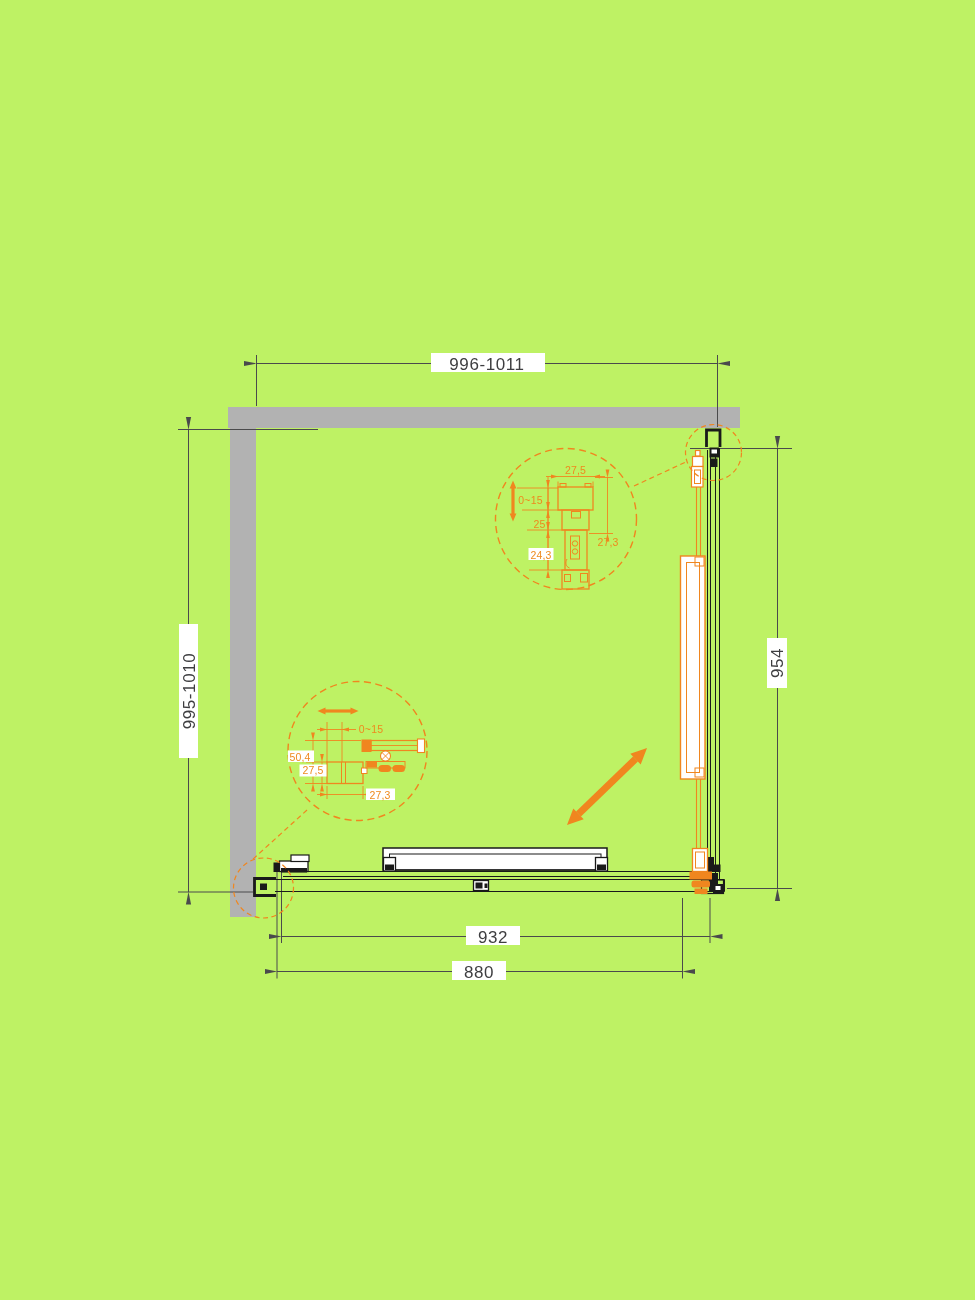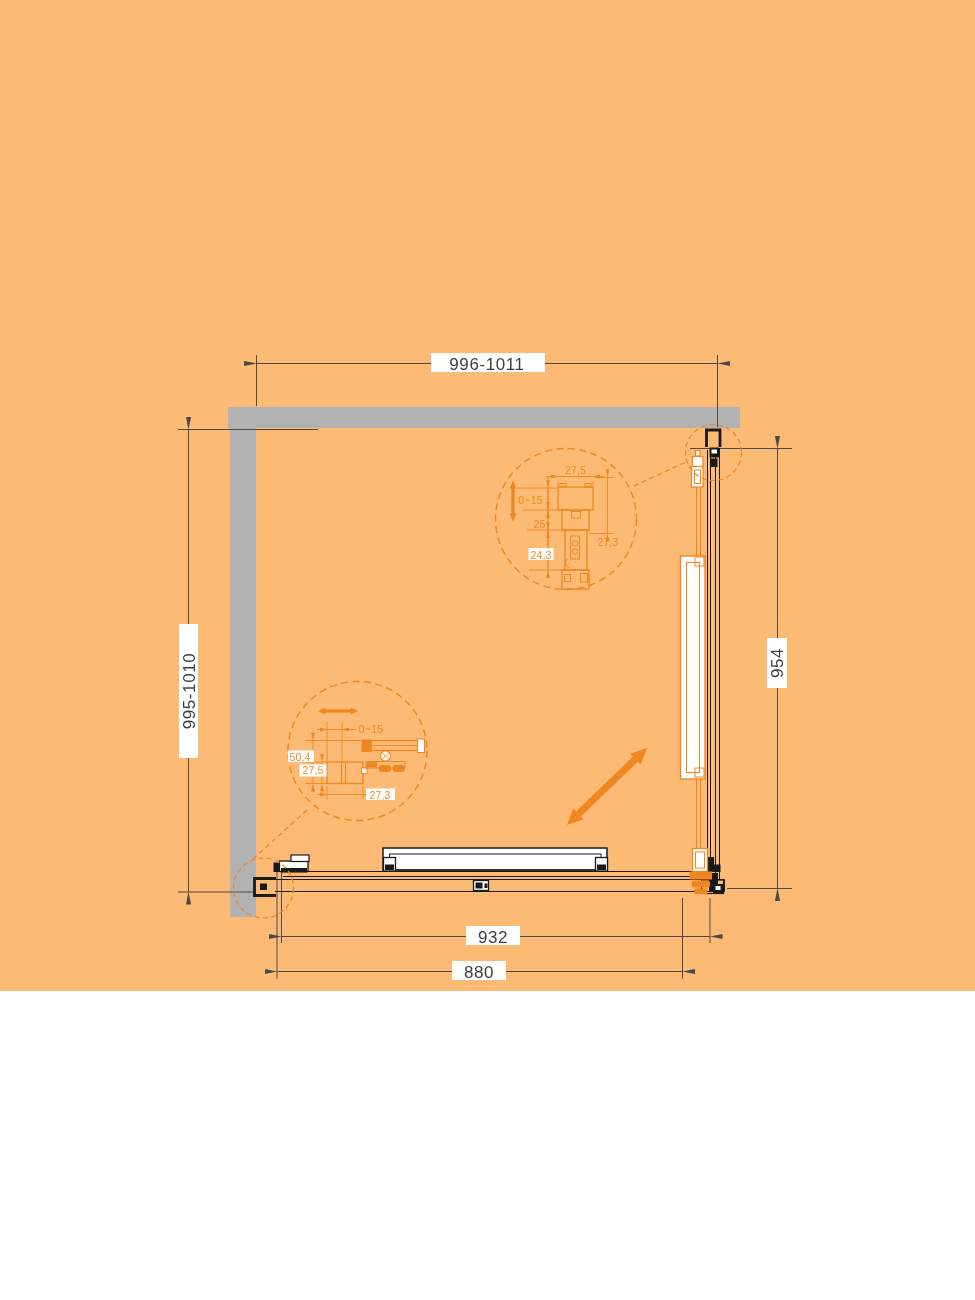--- a/index.html
+++ b/index.html
@@ -1,16 +1,16 @@
 <!DOCTYPE html>
 <html><head>
 <meta charset="utf-8">
 <style>
   html,body{margin:0;padding:0;background:#ffffff;}
-  .stage{position:relative;width:975px;height:991px;background:#fdba74;overflow:hidden;}
+  .stage{position:relative;width:975px;height:1300px;background:#bef264;overflow:hidden;}
   svg text{font-family:"Liberation Sans",sans-serif;}
   .dim{stroke:#4A4A4C;stroke-width:1;fill:none;}
   .dimtxt{font-size:17px;fill:#3E3E40;letter-spacing:.6px;}
   .blk{stroke:#1A1A1A;fill:none;}
   .blkw{stroke:#1A1A1A;fill:#ffffff;}
   .blkf{fill:#1A1A1A;stroke:none;}
   .org{stroke:#F0861F;fill:none;}
   .orgw{stroke:#F0861F;fill:#ffffff;}
   .orgf{fill:#F0861F;stroke:none;}
   .orgtxt{font-size:10.5px;fill:#EE8A1E;letter-spacing:.2px;}

